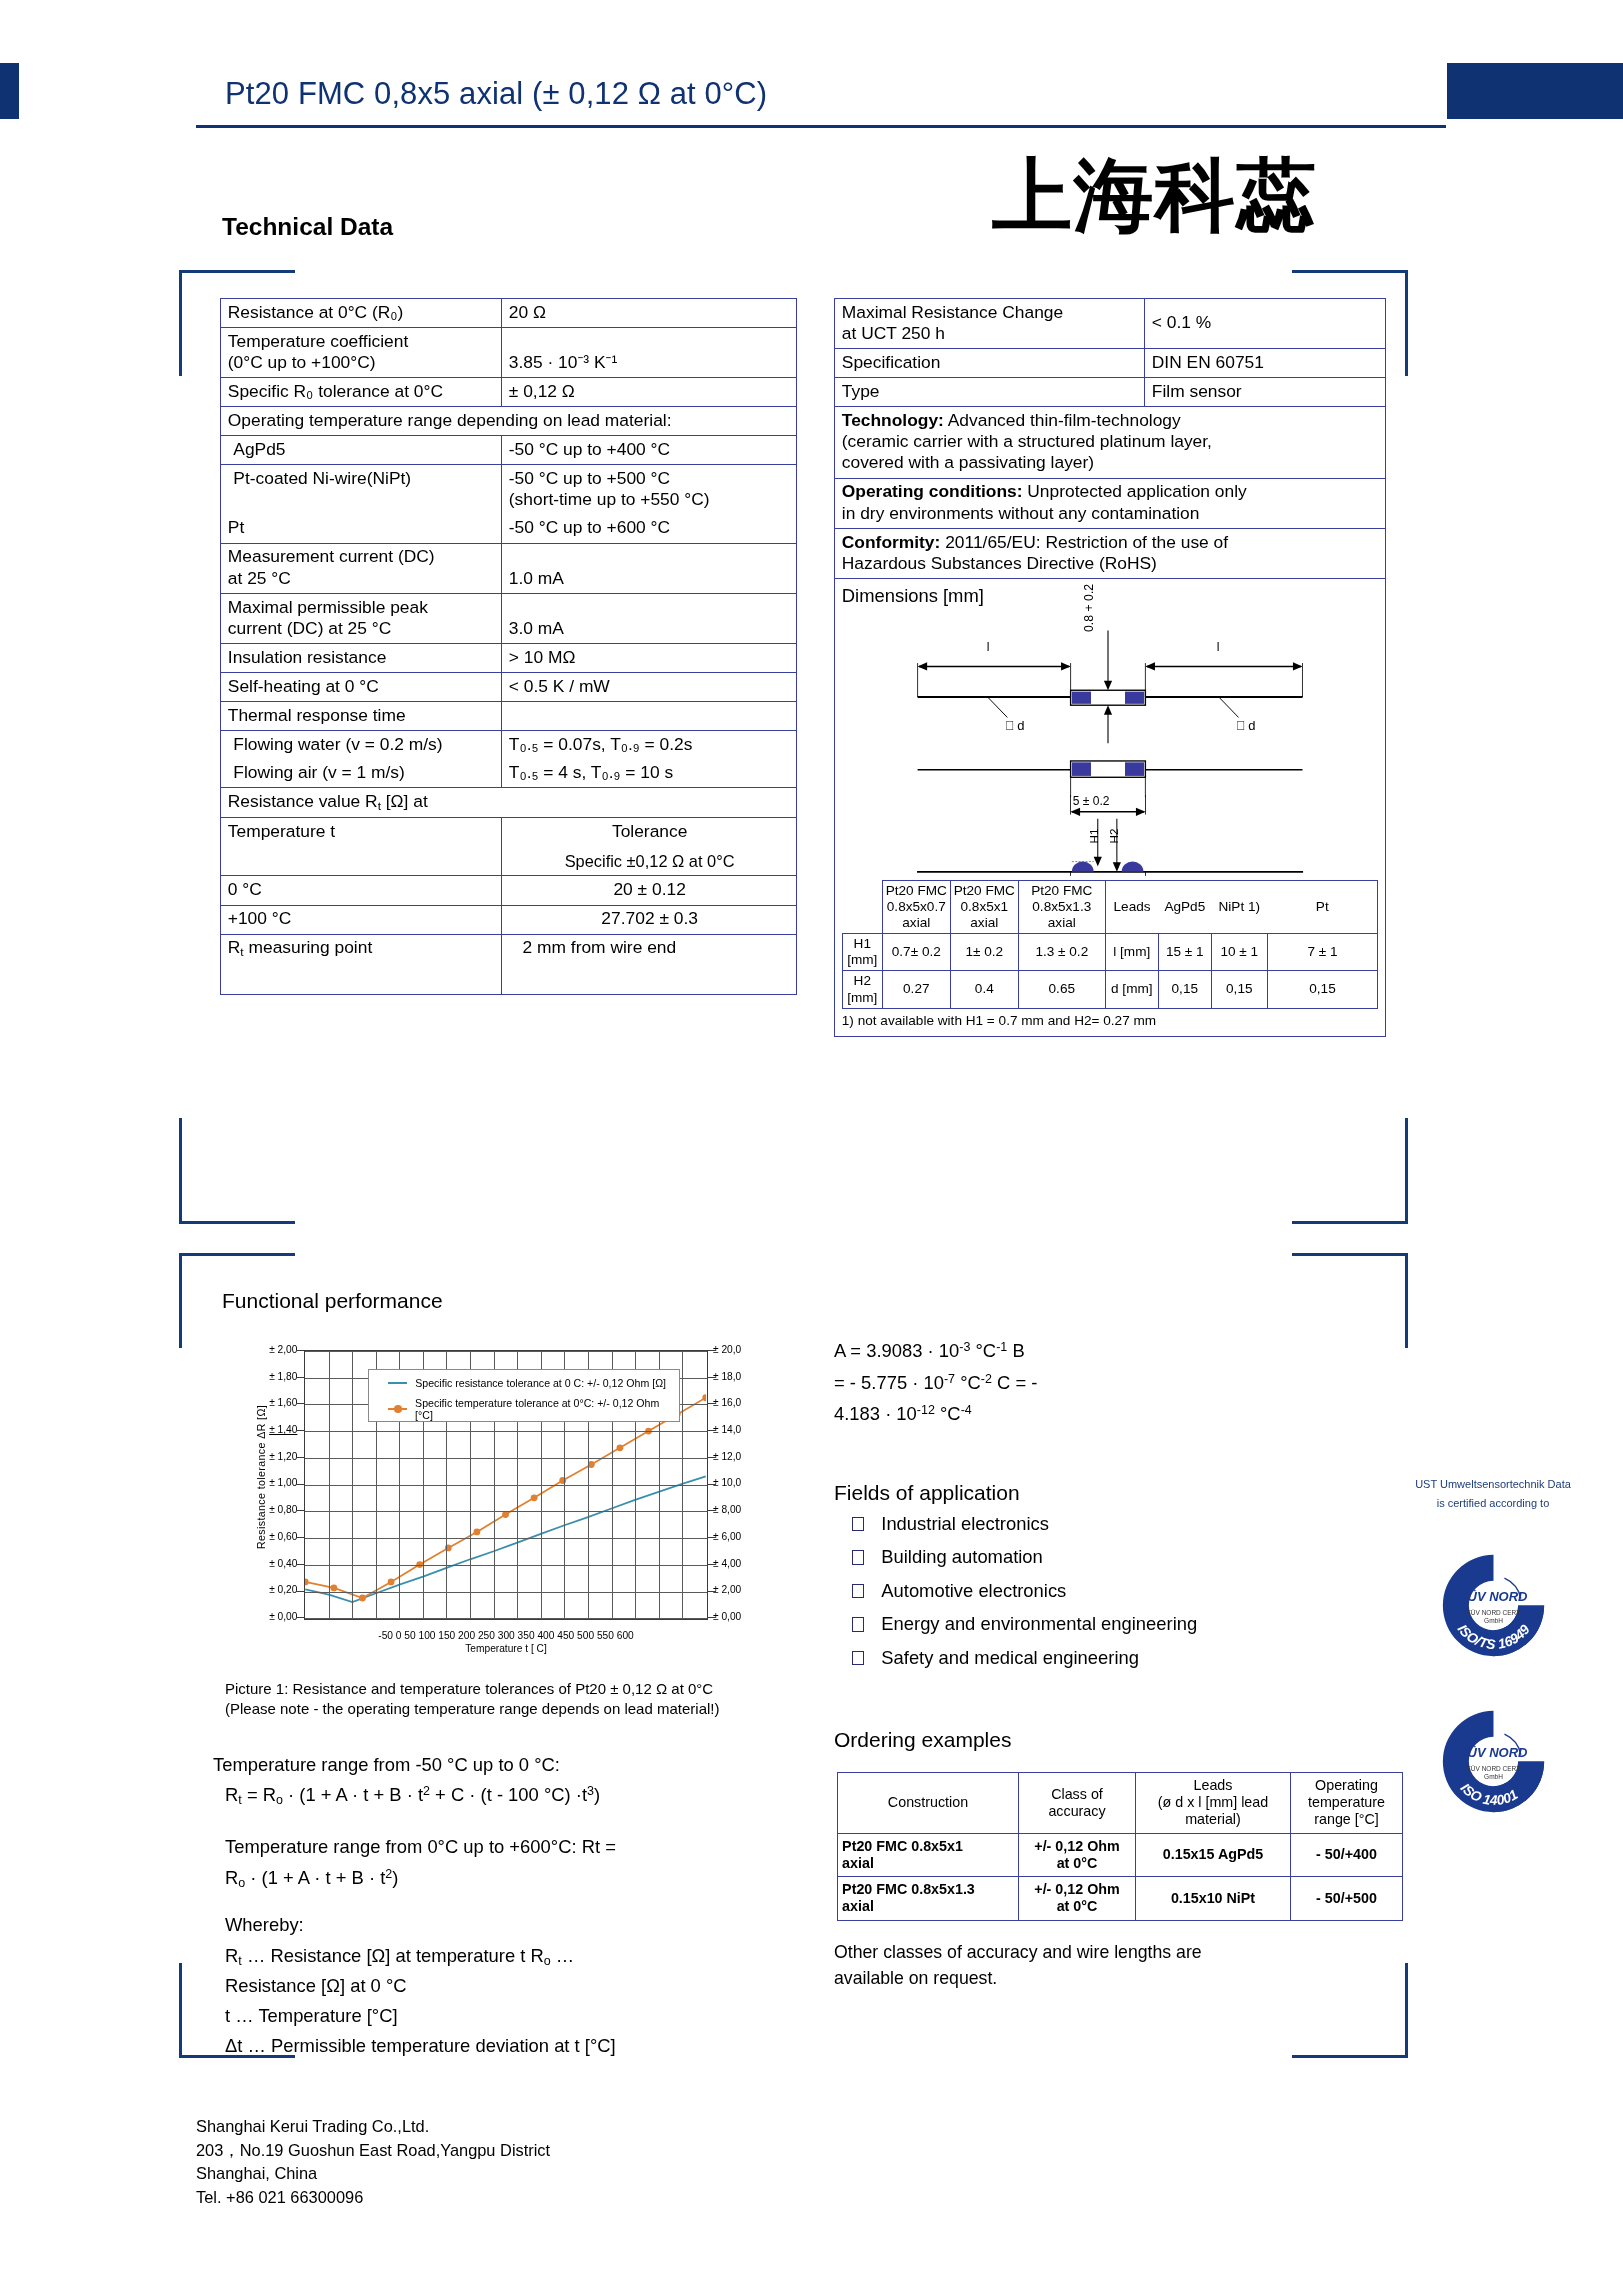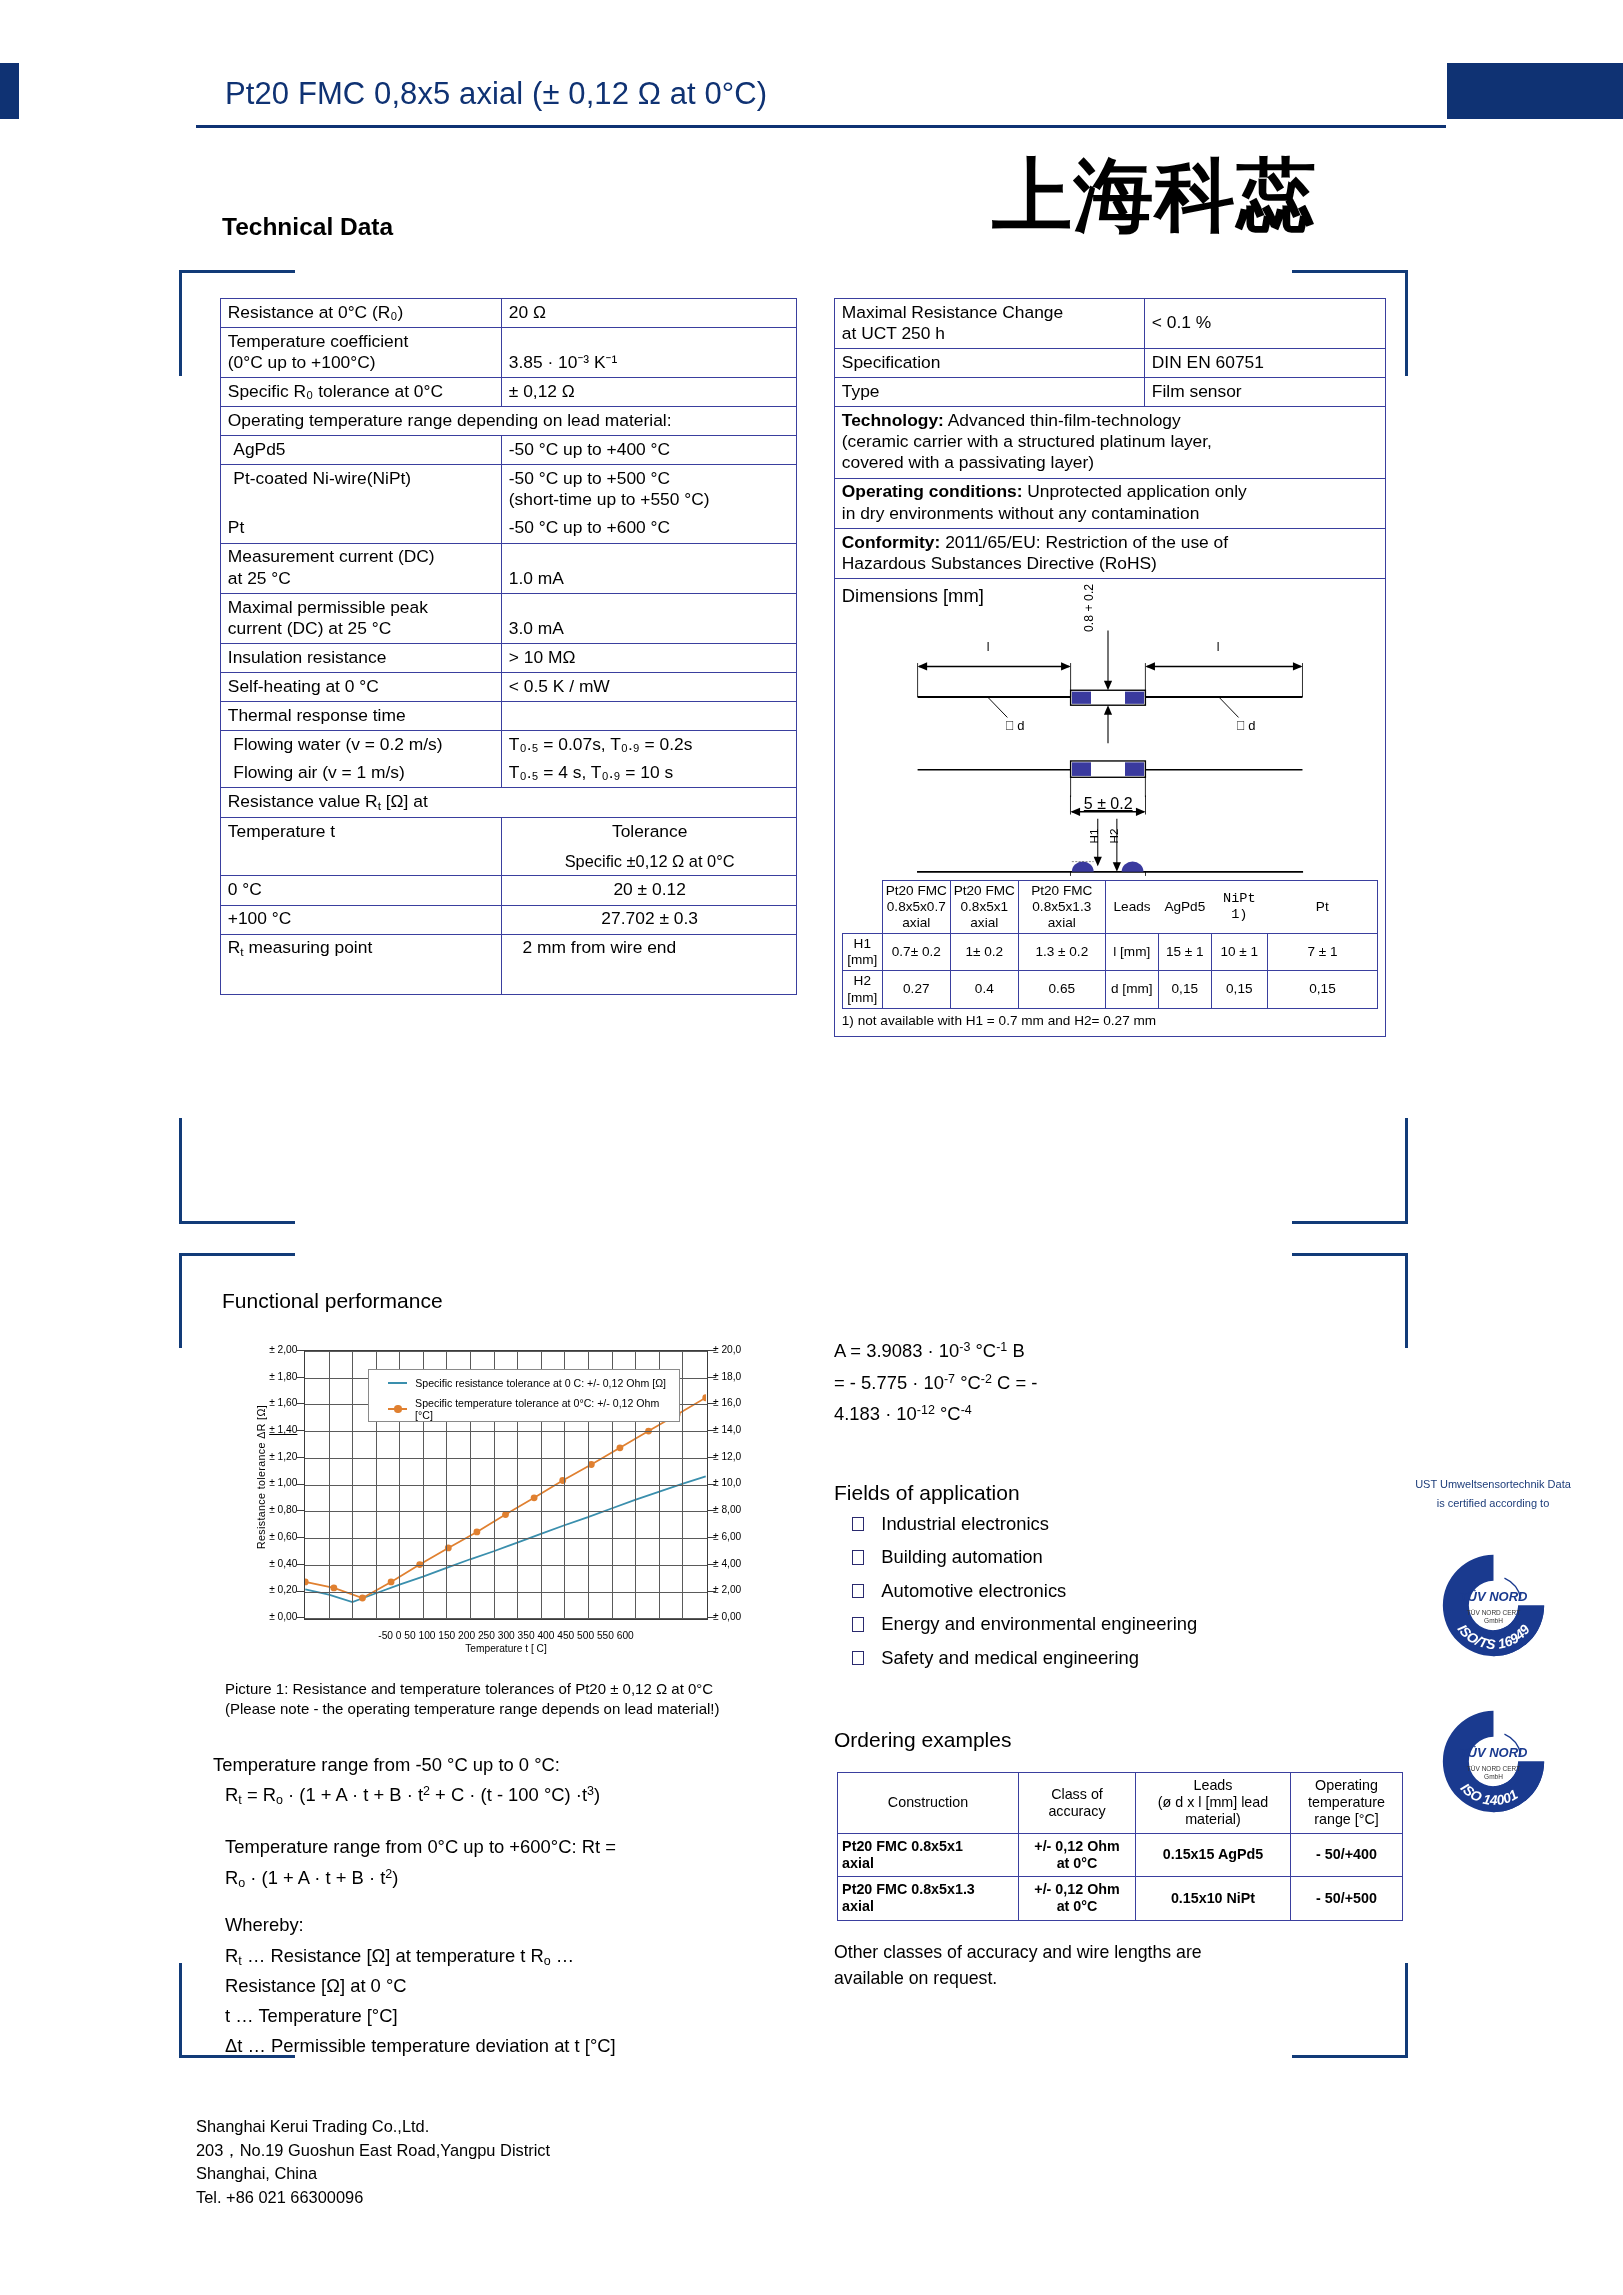--- a/index.html
+++ b/index.html
@@ -354,41 +354,41 @@
           <line x1="403" y1="36" x2="403" y2="108" stroke="#000" stroke-width="1.5"></line>
           <polygon points="403,114 397,100 409,100" fill="#000"></polygon>
 
           <line x1="110" y1="114" x2="676" y2="114" stroke="#000" stroke-width="2.4"></line>
           <path d="M337,114 a16,15 0 0 1 32,0 z" fill="#3a3a9e"></path>
           <path d="M410,114 a16,15 0 0 1 32,0 z" fill="#3a3a9e"></path>
           <line x1="337" y1="99" x2="369" y2="99" stroke="#555" stroke-width="1" stroke-dasharray="3,2"></line>
           <line x1="335" y1="114" x2="335" y2="120" stroke="#000" stroke-width="1.2"></line>
           <line x1="445" y1="114" x2="445" y2="120" stroke="#000" stroke-width="1.2"></line>
         </svg>
-        <div style="position:absolute;left:242px;top:0px;font-size:16px;text-decoration:underline;">5 ± 0.2</div>
+        <div style="position:absolute;left:231px;top:0px;font-size:12px;">5 ± 0.2</div>
         <div style="position:absolute;left:245px;top:35px;font-size:11.6px;transform:rotate(-90deg);">H1</div>
         <div style="position:absolute;left:265px;top:35px;font-size:11.6px;transform:rotate(-90deg);">H2</div>
       </div>
 
       <table class="dims" style="margin-top:4.1px;">
         <tbody>
               <tr>
           <td class="hdr" style="width:40px;border:none;"></td>
           <td class="hdr" style="width:68px;white-space:pre-line;">Pt20 FMC
 0.8x5x0.7
 axial</td>
           <td class="hdr" style="width:68px;white-space:pre-line;">Pt20 FMC
 0.8x5x1
 axial</td>
           <td class="hdr" style="width:87px;white-space:pre-line;">Pt20 FMC
 0.8x5x1.3
 axial</td>
           <td class="hdr" style="width:53px;border-right:none;">Leads</td>
           <td class="hdr" style="width:53px;border-left:none;border-right:none;">AgPd5</td>
-          <td class="hdr" style="width:56px;border-left:none;border-right:none;font-family:Liberation Mono, monospace;">NiPt 1)</td>
+          <td class="hdr" style="width:56px;border-left:none;border-right:none;">NiPt 1)</td>
           <td class="hdr" style="border-left:none;">Pt</td>
         </tr>
         <tr>
           <td style="white-space:pre-line;">H1
 [mm]</td>
           <td>0.7± 0.2</td>
           <td>1± 0.2</td>
           <td>1.3 ± 0.2</td>
           <td>l [mm]</td>
           <td>15 ± 1</td>

